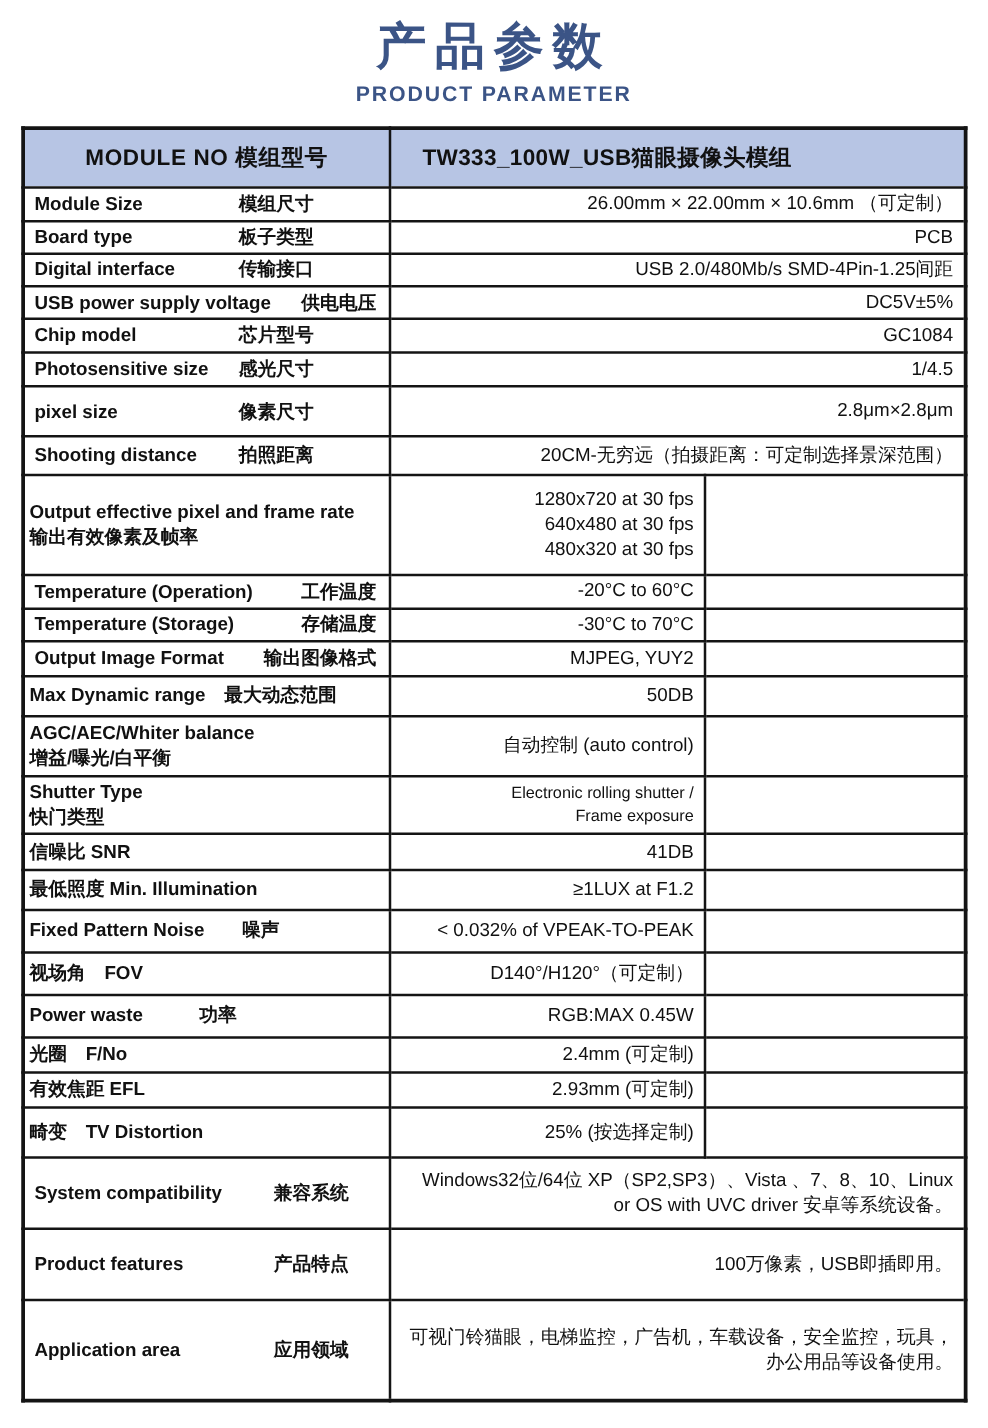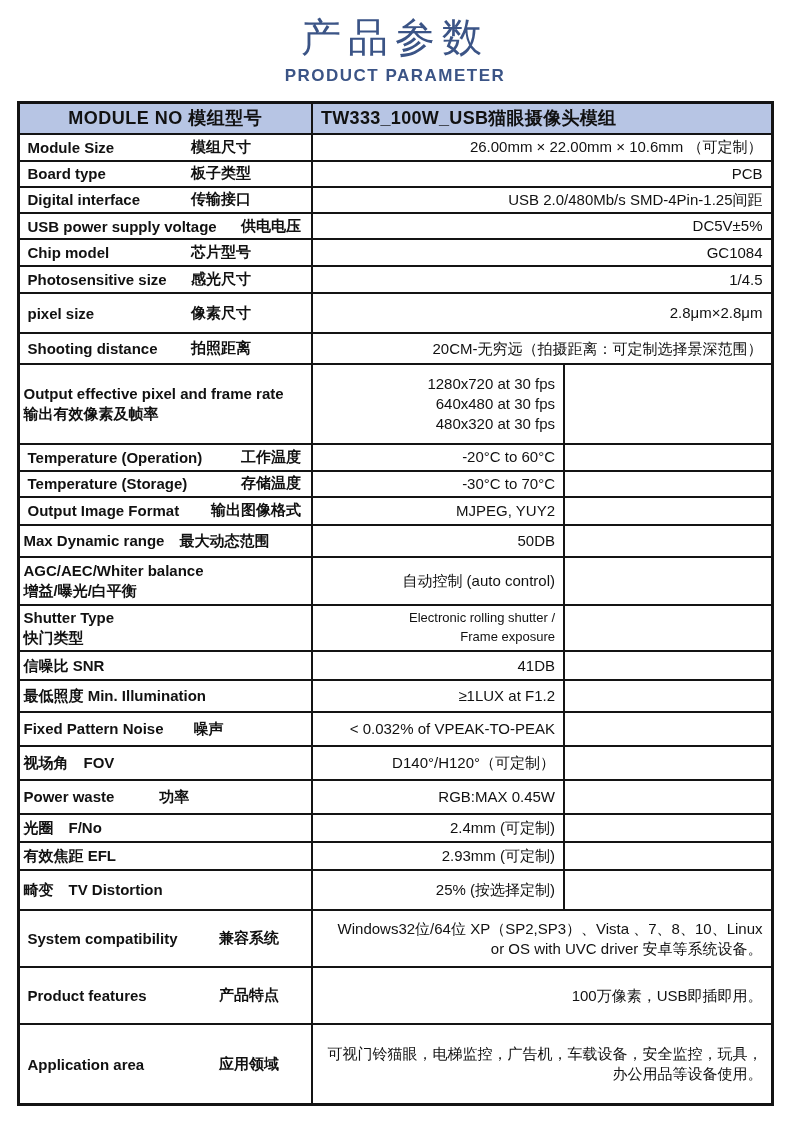--- a/index.html
+++ b/index.html
@@ -4,21 +4,21 @@
 <style>
   :root { --accent:#3b5486; --header-bg:#b7c5e4; --border:#141414; }
   html,body{margin:0;padding:0;}
   body{
     width:790px;height:1142px;background:#ffffff;color:#111;
     font-family:"Liberation Sans","DejaVu Sans",sans-serif;
     overflow:hidden;
   }
   .title-block{text-align:center;padding-top:14px;}
   .title-zh{
-    font-size:40px;font-weight:400;color:var(--accent);
+    font-size:40px;font-weight:700;color:var(--accent);
     letter-spacing:7px;line-height:1.15;
   }
   .title-en{
     font-size:17px;font-weight:600;color:var(--accent);
     letter-spacing:1.5px;margin-top:6px;
   }
   table.spec{
     border-collapse:collapse;table-layout:fixed;
     width:754px;margin:15px auto 0;
     border:3px solid var(--border);
@@ -26,21 +26,21 @@
   td{
     border:2px solid var(--border);
     vertical-align:middle;padding:1px 0;
     overflow:hidden;
   }
   tr.head td{background:var(--header-bg);}
   .hlab{
     text-align:center;font-weight:700;font-size:18px;letter-spacing:.5px;
   }
   .hval{
-    font-weight:700;font-size:18px;padding-left:8px;letter-spacing:.3px;margin-left:12px;
+    font-weight:700;font-size:18px;padding-left:25px;letter-spacing:.3px;margin-left:12px;
   }
   .lab{font-weight:700;font-size:15px;}
   .split{
     display:flex;justify-content:space-between;align-items:center;
     padding:0 60px 0 8px;white-space:nowrap;
   }
   .split.tight{padding-right:10px;justify-content:space-between;}
   .split.mid{padding-right:32px;}
   .center{white-space:pre-line;line-height:1.35;padding:2px 4px;}
   .val{
@@ -59,21 +59,21 @@
 </div>
 
 <table class="spec">
   <colgroup>
       <col style="width:294px">
       <col style="width:252px">
       <col style="width:208px">
     </colgroup>
 
   <tbody>
-      <tr class="head" style="height:31px">
+      <tr class="head" style="height:47px">
     <td class="hlab">MODULE NO  模组型号</td>
     <td class="hval" colspan="2">TW333_100W_USB猫眼摄像头模组</td>
   </tr>
 
   <tr style="height:27px">
     <td class="lab">
           <div class="split">
             <span>Module Size</span>
             <span>模组尺寸</span>
           </div>

